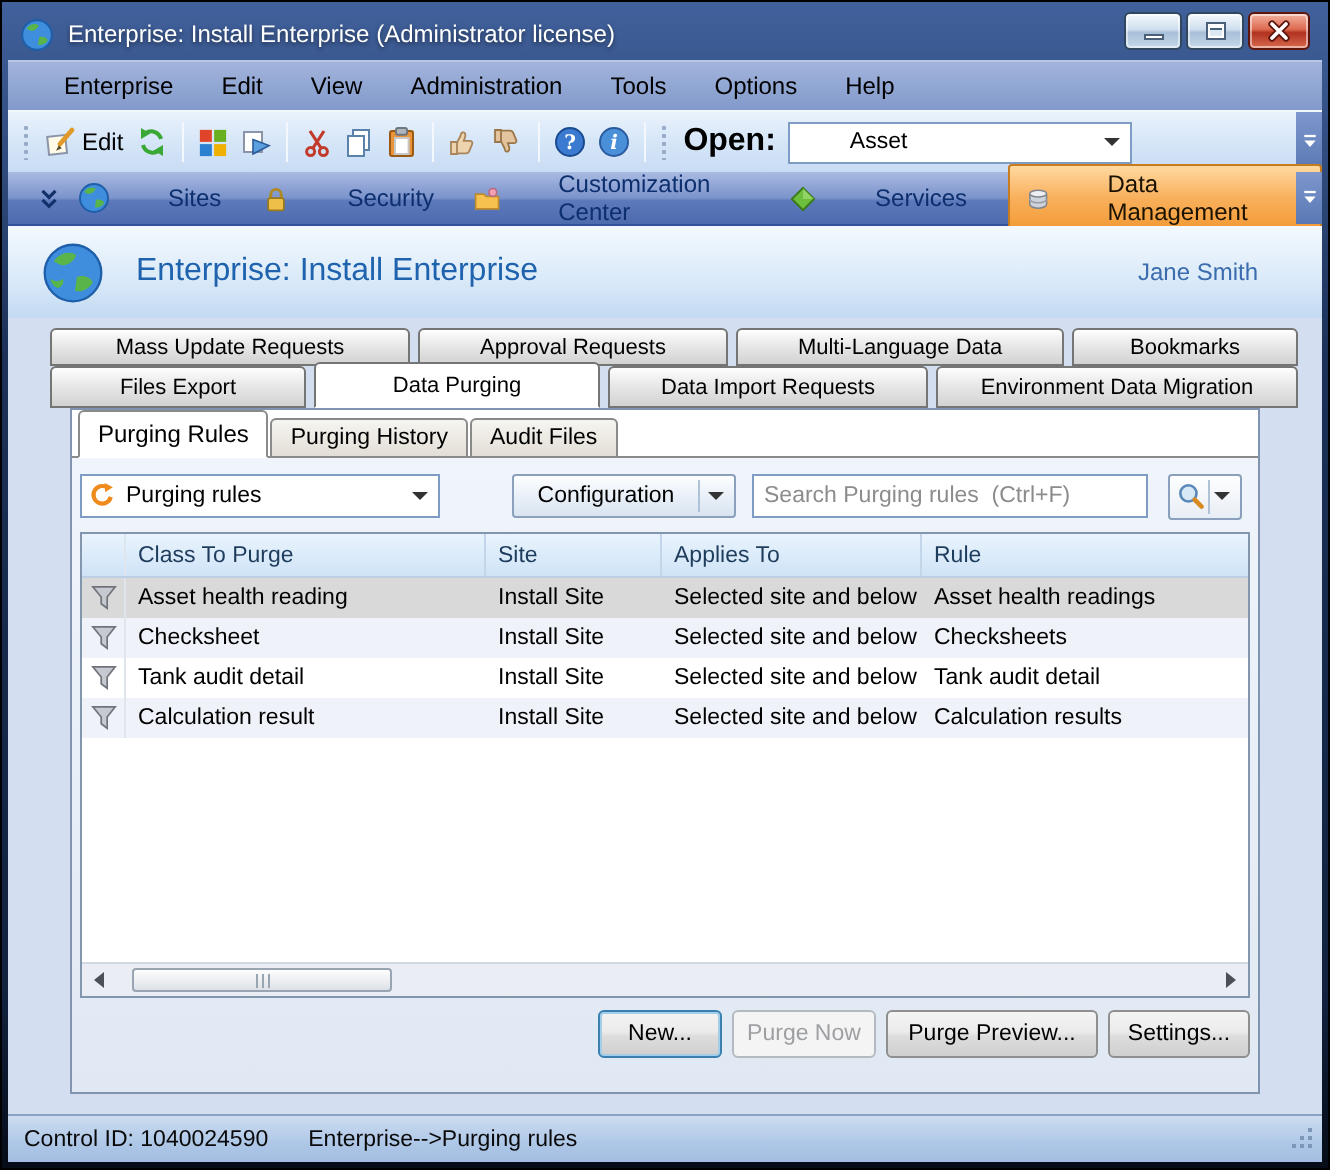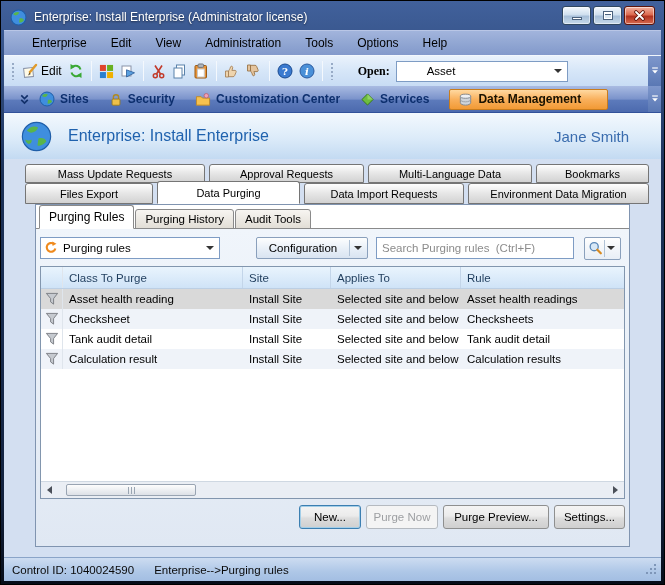--- a/index.html
+++ b/index.html
@@ -37,45 +37,45 @@
   
   .toolbar { position:absolute; top:54px; left:3px; right:3px; height:31px;
     background:linear-gradient(#eaf2fc, #d6e6f8 50%, #c8dcf4);
     display:flex; align-items:center; padding-left:4px; border-top:1px solid #f2f7fd; }
   .grip { width:5px; height:18px; margin:0 3px;
     background-image:radial-gradient(circle at 2px 2px, #98abc6 1px, transparent 1.2px);
     background-size:5px 4px; }
   .tbtn { display:flex; align-items:center; gap:3px; padding:2px 3px; border-radius:2px; cursor:default; }
   .tbtn .lbl { font-size:12px; color:#000; }
   .tb-sep { width:1px; height:20px; background:#a6bcd8; border-right:1px solid #f4f8fd; margin:0 4px; }
-  .open-lbl { font-size:12px; font-weight:bold; color:#000; margin:0 6px 0 20px;font-family:Liberation Serif, serif; }
+  .open-lbl { font-size:16px; font-weight:bold; color:#000; margin:0 6px 0 4px; }
   .combo { height:21px; background:#fff; border:1px solid #7e9cc4; display:flex; align-items:center; position:relative; }
   .combo .val { font-size:11.5px; padding-left:5px; color:#000; flex:1; }
   .arrow-dn { width:0; height:0; border-left:4px solid transparent; border-right:4px solid transparent; border-top:4px solid #333; margin-right:5px; }
   .open-combo { width:172px;padding-left:25px; }
   .overflow-btn { position:absolute; right:0; top:0; bottom:0; width:13px;
     background:linear-gradient(#7e97cc,#5a78b4); display:flex; align-items:center; justify-content:center; cursor:default; }
 
   
   .navtabs { position:absolute; top:85px; left:3px; right:3px; height:27px;
     background:linear-gradient(#a9bbe2, #7b93cb 50%, #5c7abb 55%, #4c6aae);
     border-bottom:1px solid #32529a; display:flex; align-items:center; padding-left:10px; }
   .nav-item { display:flex; align-items:center; gap:5px; margin-right:20px; cursor:default; }
-  .nav-item .nlbl { font-size:12px; font-weight:bold; color:#0d2f6e; }
+  .nav-item .nlbl { font-size:12px; font-weight:normal; color:#0d2f6e;margin-left:24px; }
   .nav-item.active { background:linear-gradient(#ffd9a1,#f9b05c 50%,#f29a35); border:1px solid #c87c1e;
     border-radius:2px; padding:2px 26px 2px 8px; margin-right:0; }
   .nav-item.active .nlbl { color:#1a1200; }
   .nav-collapse { margin:0 8px 0 4px; cursor:default; }
 
   
   .headerband { position:absolute; top:112px; left:3px; right:3px; height:46px;
     background:linear-gradient(#f3f9fe, #dcebf9 55%, #c3daf2); display:flex; align-items:center; }
   .headerband .big-globe { margin-left:17px; width:31px; height:31px; }
   .headerband .htitle { margin-left:16px; font-size:16px; color:#1f62ae; }
-  .headerband .huser { margin-left:auto; margin-right:32px; font-size:15px; color:#3a6cae; }
+  .headerband .huser { margin-left:auto; margin-right:32px; font-size:12px; color:#3a6cae; }
 
   
   .content { position:absolute; top:158px; left:3px; right:3px; height:400px; background:#d3dff1; }
 
   .tabrow { position:absolute; left:21px; display:flex; gap:4px; align-items:flex-start; }
   .tabrow1 { top:5px; height:19px; }
   .tabrow2 { top:24px; height:21px; }
   .ptab { height:19px; background:linear-gradient(#fefefe,#e8e8e8 45%,#d2d2d2); border:1px solid #757575;
     border-radius:3px 3px 0 0; font-size:11px; color:#000; display:flex; align-items:center; justify-content:center; cursor:default; }
   .tabrow2 .ptab { height:21px; }
@@ -354,21 +354,21 @@
       <div class="ptab" style="width:128px">Files Export</div>
       <div class="ptab active" style="width:143px">Data Purging</div>
       <div class="ptab" style="width:160px">Data Import Requests</div>
       <div class="ptab" style="width:181px">Environment Data Migration</div>
     </div>
 
     <div class="panel">
       <div class="subtabs">
         <div class="stab active">Purging Rules</div>
         <div class="stab">Purging History</div>
-        <div class="stab">Audit Tools</div>
+        <div class="stab">Audit Files</div>
       </div>
 
       <div class="tabpage">
 
         <div class="controls-row">
           <div class="combo view-select">
             <svg class="vicon" width="14" height="14" viewBox="0 0 16 16">
               <path d="M13,8.5 a5,5 0 1 1 -2,-5.3" fill="none" stroke="#ef8a1d" stroke-width="2.4"></path>
               <polygon points="9.5,0.5 14.2,3 9.8,5.8" fill="#ef8a1d"></polygon>
             </svg>

